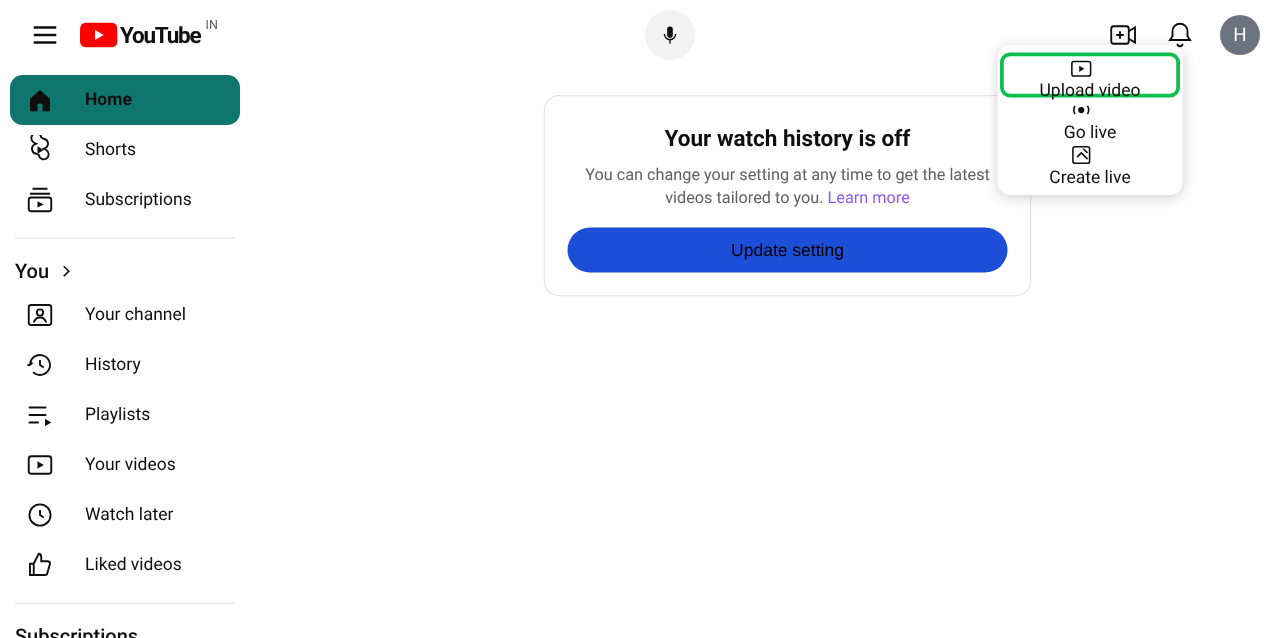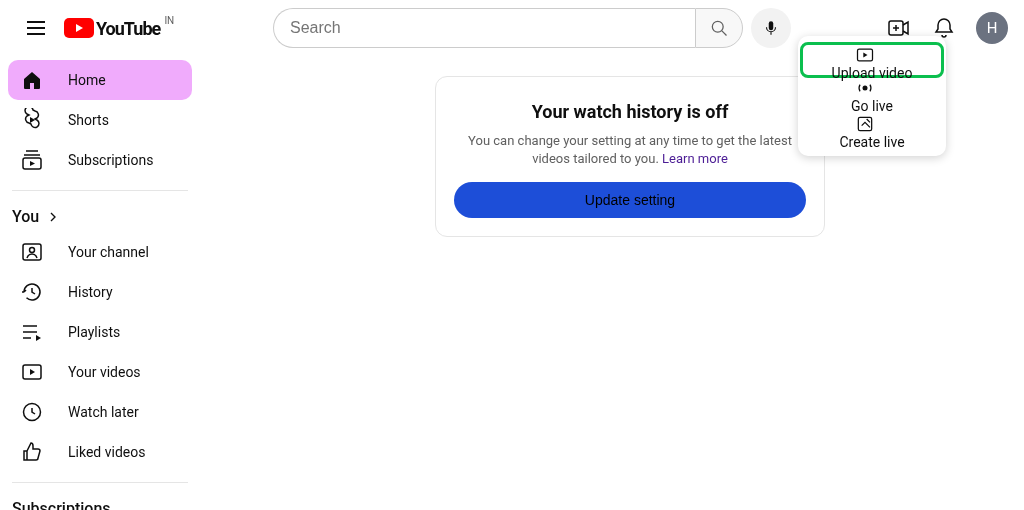--- a/index.html
+++ b/index.html
@@ -14,32 +14,32 @@
   .search-box { display: flex; align-items: center; width: 470px; }
   .search-input { flex: 1; height: 40px; border: 1px solid #ccc; border-right: none; border-radius: 40px 0 0 40px; padding: 0 16px; font-size: 16px; outline: none; color: #111; }
   .search-btn { width: 48px; height: 40px; border: 1px solid #ccc; border-radius: 0 40px 40px 0; background: #f8f8f8; display: flex; align-items: center; justify-content: center; cursor: pointer; }
   .mic-btn { width: 40px; height: 40px; margin-left: 8px; border-radius: 50%; background: #f2f2f2; display: flex; align-items: center; justify-content: center; cursor: pointer; }
   .header .right { display: flex; align-items: center; gap: 6px; margin-left: auto; }
   .icon-btn { width: 40px; height: 40px; display: flex; align-items: center; justify-content: center; cursor: pointer; border-radius: 50%; }
   .avatar { width: 32px; height: 32px; border-radius: 50%; background: #6b7280; color: #fff; display: flex; align-items: center; justify-content: center; font-size: 15px; cursor: pointer; margin-left: 6px; }
   
   .sidebar { position: absolute; top: 56px; left: 0; width: 200px; padding: 4px 8px 0 8px; }
   .side-item { display: flex; align-items: center; height: 40px; padding: 0 12px; border-radius: 10px; cursor: pointer; font-size: 14px; }
-  .side-item.active { background: #f0abfc; font-weight: 400; }
+  .side-item.active { background: #0f766e; font-weight: 700; }
   .side-item .icon { width: 24px; height: 24px; margin-right: 24px; display: flex; align-items: center; justify-content: center; }
   .side-sep { border-top: 1px solid #e5e5e5; margin: 10px 4px; }
   .side-heading { display: flex; align-items: center; padding: 6px 12px 6px 4px; font-size: 16px; font-weight: 500; cursor: pointer; }
   .side-heading .chev { margin-left: 6px; }
   .sub-heading { font-size: 16px; font-weight: 500; padding: 6px 12px 6px 4px; }
   
   .main { position: absolute; top: 56px; left: 200px; right: 0; padding: 20px; }
   .watch-card { width: 390px; margin: 0 0 0 215px; border: 1px solid #e5e5e5; border-radius: 12px; padding: 24px 18px 18px; text-align: center; }
   .watch-title { font-size: 18px; font-weight: 700; margin-bottom: 10px; }
   .watch-desc { font-size: 13px; color: #606060; line-height: 1.4; }
-  .learn-more { color: #4c1d95; cursor: pointer; }
+  .learn-more { color: #8b5cf6; cursor: pointer; }
   .update-btn { margin-top: 14px; width: 100%; height: 36px; border-radius: 18px; background: #1d4ed8; border: none; font-size: 14px; font-weight: 500; cursor: pointer; }
   
   .create-menu { position: absolute; top: 36px; right: 78px; width: 148px; background: #fff; border-radius: 10px; box-shadow: 0 2px 10px rgba(0,0,0,.18); padding: 6px 0; z-index: 50; }
   .create-item { display: flex; align-items: center; height: 36px; padding: 0 14px; font-size: 14px; cursor: pointer; flex-direction: column; }
   .create-item .ci { width: 24px; height: 24px; margin-right: 14px; display: flex; align-items: center; justify-content: center; }
   .create-item.highlight { border: 3px solid #0bbf4e; border-radius: 8px; margin: 0 2px; }
   svg { display: block; }
 </style>
 </head>
 <body>
@@ -54,29 +54,20 @@
     <div class="logo-wrap">
       <svg width="30" height="20" viewBox="0 0 30 20">
           <rect width="30" height="20" rx="5" fill="#FF0000"></rect>
           <path d="M12 6v8l7-4z" fill="#fff"></path>
         </svg>
       <span style="font-weight:700;font-size:18px;letter-spacing:-1px;margin-left:2px">YouTube</span>
       <span class="logo-country">IN</span>
     </div>
   </div>
   <div class="center">
-    <div class="search-box">
-      <input class="search-input" placeholder="Search" style="">
-      <div class="search-btn">
-        <svg width="20" height="20" viewBox="0 0 24 24">
-            <circle cx="10.5" cy="10.5" r="6.5" stroke="#606060" stroke-width="1.5" fill="none"></circle>
-            <line x1="15.5" y1="15.5" x2="21" y2="21" stroke="#606060" stroke-width="1.5"></line>
-          </svg>
-      </div>
-    </div>
     <div class="mic-btn">
       <svg width="18" height="18" viewBox="0 0 24 24">
           <rect x="9" y="3" width="6" height="12" rx="3" fill="#0f0f0f"></rect>
           <path d="M6 11a6 6 0 0 0 12 0M12 17v4" stroke="#0f0f0f" stroke-width="1.5" fill="none"></path>
         </svg>
     </div>
   </div>
   <div class="right">
     <div class="icon-btn">
       <svg width="24" height="24" viewBox="0 0 24 24">

